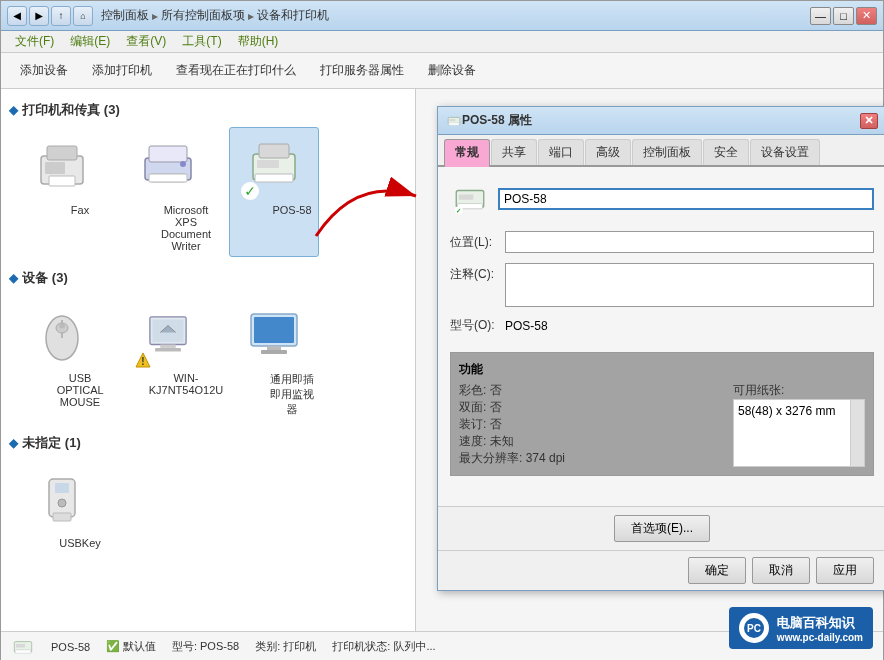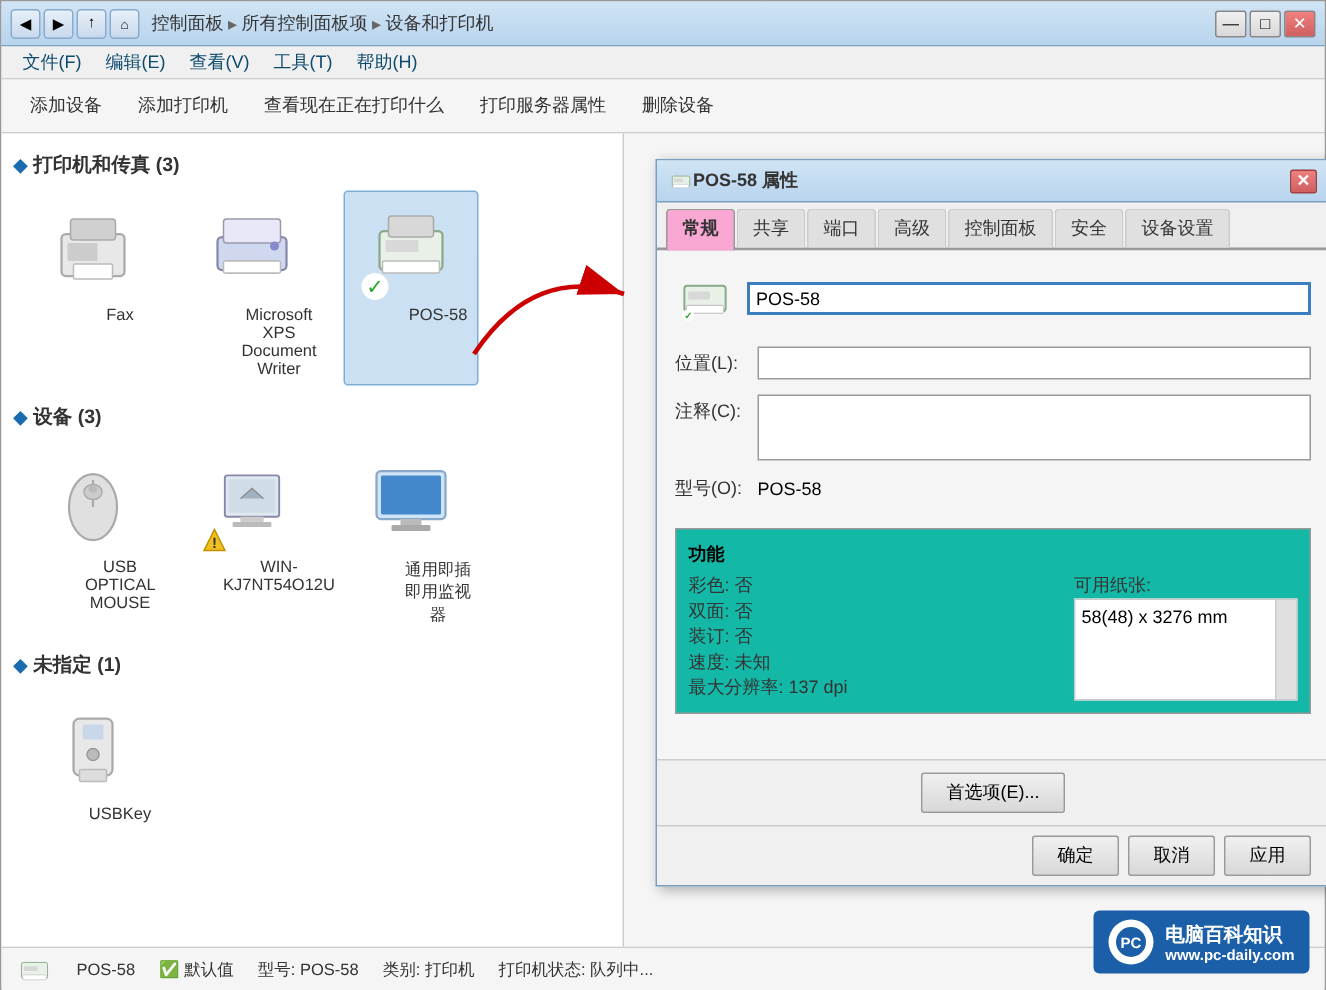--- a/index.html
+++ b/index.html
@@ -15,21 +15,21 @@
     .breadcrumb { display: flex; align-items: center; margin-left: 8px; font-size: 12px; color: #333; }
     .breadcrumb-sep { margin: 0 3px; color: #666; }
     .title-bar-icons { margin-left: auto; display: flex; gap: 2px; }
     .win-btn { width: 21px; height: 18px; display: flex; align-items: center; justify-content: center; font-size: 11px; border: 1px solid #888; cursor: pointer; border-radius: 2px; }
     .win-btn-min { background: linear-gradient(to bottom, #f0f0f0, #d8d8d8); }
     .win-btn-max { background: linear-gradient(to bottom, #f0f0f0, #d8d8d8); }
     .win-btn-close { background: linear-gradient(to bottom, #f08080, #d06060); color: white; }
 
     
     .menu-bar { height: 22px; background: #f0f0f0; display: flex; align-items: center; padding: 0 6px; border-bottom: 1px solid #ccc; }
-    .menu-item { padding: 20px 8px; cursor: pointer; font-size: 12px; color: #0c4a6e; }
+    .menu-item { padding: 20px 8px; cursor: pointer; font-size: 12px; color: #4d7c0f; }
 
     
     .toolbar { height: 36px; background: #f5f5f5; display: flex; align-items: center; padding: 0 8px; gap: 2px; border-bottom: 1px solid #ccc; }
     .toolbar-btn { padding: 4px 10px; font-size: 12px; color: #333; cursor: pointer; border: 1px solid transparent; border-radius: 2px; }
 
     
     .content-area { display: flex; height: calc(660px - 30px - 22px - 36px - 30px); }
 
     
     .left-panel { width: 415px; padding: 8px; overflow-y: auto; background: #fff; border-right: 1px solid #ccc; }
@@ -74,28 +74,28 @@
     .printer-name-input { flex: 1; height: 22px; background: #fff; border: 2px solid #3a7fc0; padding: 2px 4px; font-size: 12px; outline: none; }
 
     .field-row { display: flex; align-items: flex-start; margin-bottom: 10px; }
     .field-label { width: 55px; font-size: 12px; color: #333; padding-top: 3px; flex-shrink: 0; }
     .field-input { flex: 1; height: 22px; background: #fff; border: 1px solid #999; padding: 2px 4px; font-size: 12px; }
 
     .model-row { display: flex; align-items: center; margin: 10px 0; font-size: 12px; }
     .model-label { width: 55px; color: #333; }
 
     
-    .features-box { border: 1px solid #999; background: #14b8a6; padding: 8px; margin: 18px 0; font-size: 12px; }
+    .features-box { border: 1px solid #999; background: #a3a3a3; padding: 8px; margin: 18px 0; font-size: 12px; }
     .features-title { font-size: 12px; font-weight: bold; margin-bottom: 4px; }
     .feature-item { font-size: 12px; color: #333; }
     .scrollbar-stub { position: absolute; right: 0; top: 0; bottom: 0; width: 14px; background: #e0e0e0; border-left: 1px solid #ccc; }
 
     .features-layout { display: flex; gap: 8px; }
     .features-left { flex: 1; }
-    .features-right-col { width: 149px; display: flex; flex-direction: column; }
+    .features-right-col { width: 132px; display: flex; flex-direction: column; }
     .features-right-text { flex: 1; border: 1px solid #ccc; background: #fff; padding: 4px; font-size: 12px; position: relative; overflow: hidden; }
 
     
     .dialog-footer { display: flex; justify-content: center; align-items: center; padding: 8px 12px; border-top: 1px solid #ccc; gap: 8px; }
     .pref-btn { padding: 4px 16px; background: linear-gradient(to bottom, #f0f0f0, #d8d8d8); border: 1px solid #999; font-size: 12px; cursor: pointer; border-radius: 2px; }
 
     .dialog-bottom-btns { display: flex; justify-content: flex-end; padding: 6px 12px; gap: 6px; border-top: 1px solid #ccc; }
     .ok-btn { padding: 4px 16px; background: linear-gradient(to bottom, #f0f0f0, #d8d8d8); border: 1px solid #999; font-size: 12px; cursor: pointer; border-radius: 2px; }
 
     
@@ -334,21 +334,21 @@
       </div>
 
       <div class="features-box">
         <div class="features-title">功能</div>
         <div class="features-layout">
           <div class="features-left">
             <div class="feature-item">彩色: 否</div>
             <div class="feature-item">双面: 否</div>
             <div class="feature-item">装订: 否</div>
             <div class="feature-item">速度: 未知</div>
-            <div class="feature-item">最大分辨率: 137 dpi</div>
+            <div class="feature-item">最大分辨率: 374 dpi</div>
           </div>
           <div class="features-right-col">
             <div class="feature-item">可用纸张:</div>
             <div class="features-right-text">
               <span>58(48) x 3276 mm</span>
               <div class="scrollbar-stub"></div>
             </div>
           </div>
         </div>
       </div>

